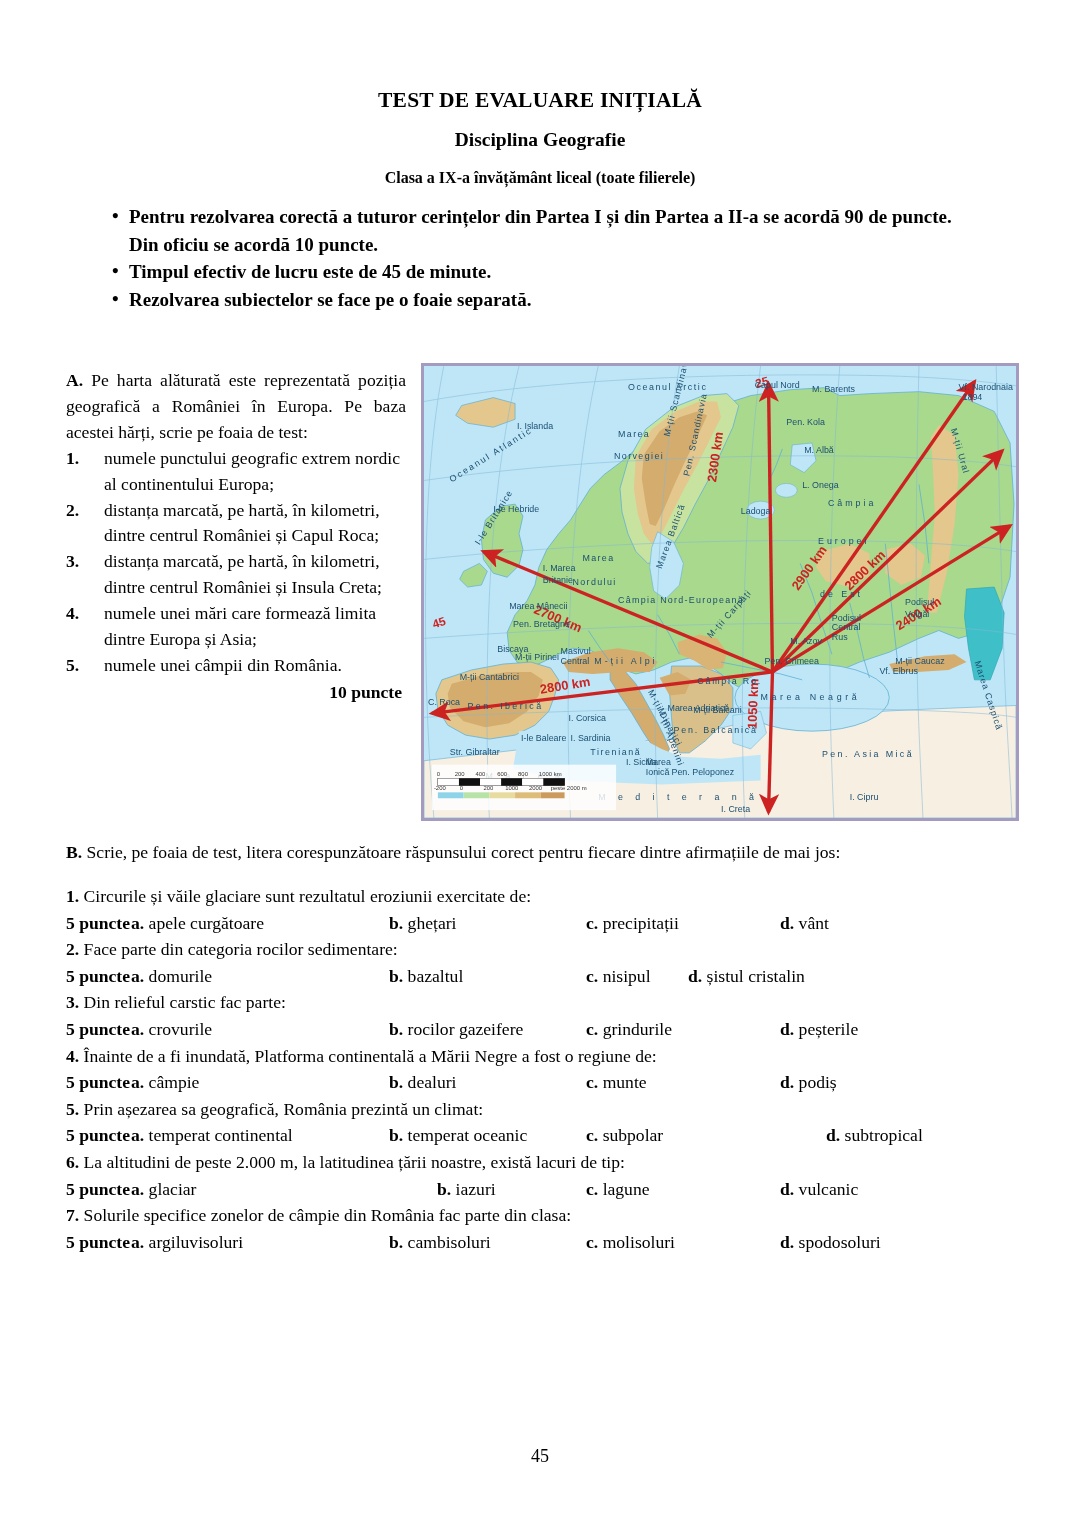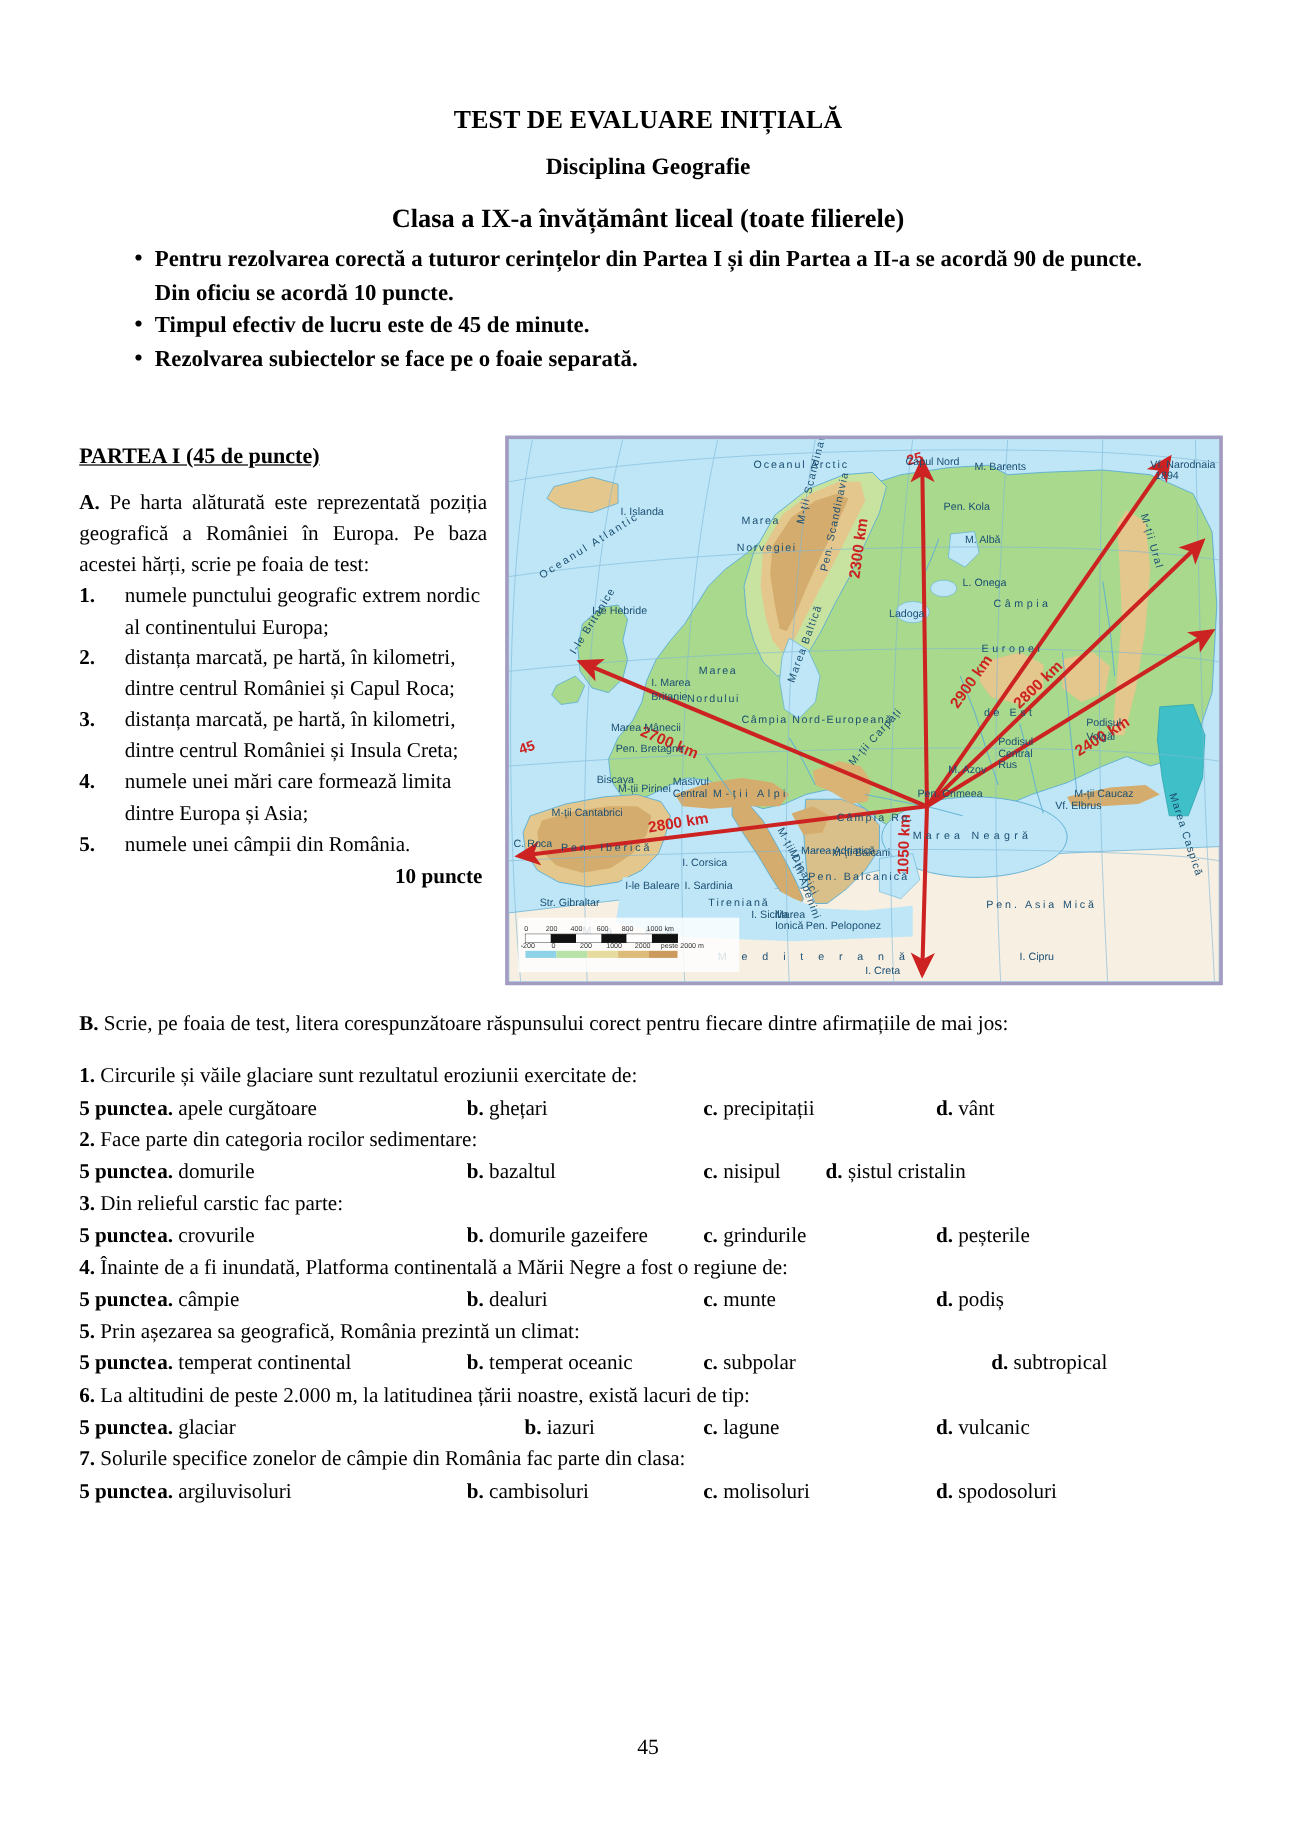--- a/index.html
+++ b/index.html
@@ -25,21 +25,21 @@
   
   .hdr {
     position: absolute;
     left: 0;
     width: 1080px;
     text-align: center;
     font-weight: bold;
   }
   #title-main   { top: 88px;  font-size: 21.5px; letter-spacing: .2px; }
   #title-sub    { top: 129px; font-size: 19.5px; }
-  #title-class  { top: 169px; font-size: 22px; }
+  #title-class  { top: 169px; font-size: 16px; }
 
   .bullets {
     position: absolute;
     left: 112px;
     top: 203px;
     width: 890px;
     font-size: 19px;
     font-weight: bold;
     line-height: 27.5px;
   }
@@ -177,21 +177,20 @@
       <span class="dot">•</span>
       <span>Timpul efectiv de lucru este de 45 de minute.</span>
     </div>
     <div class="b-line">
       <span class="dot">•</span>
       <span>Rezolvarea subiectelor se face pe o foaie separată.</span>
     </div>
   </div>
 
   <div class="col-left">
-    <div id="partea-title">PARTEA I (45 de puncte)</div>
     <div id="intro-A">
       <b>A.</b>
       <span>Pe harta alăturată este reprezentată poziția geografică a României în Europa. Pe baza acestei hărți, scrie pe foaia de test:</span>
     </div>
     <ul class="num-list">
       <li>
         <span class="n">1.</span>
         <span>numele punctului geografic extrem nordic al continentului Europa;</span>
       </li>
       <li>
@@ -488,21 +487,21 @@
       </div>
     </div>
 
     <div class="q-block q3">
       <div class="q-stem">
         <span class="qn">3.</span>
         <span>Din relieful carstic fac parte:</span>
       </div>
       <div class="q-opts">
         <span class="opt oa"><span class="lt">a.</span> <span>crovurile</span></span>
-        <span class="opt ob"><span class="lt">b.</span> <span>domurile gazeifere</span></span>
+        <span class="opt ob"><span class="lt">b.</span> <span>rocilor gazeifere</span></span>
         <span class="opt oc"><span class="lt">c.</span> <span>grindurile</span></span>
         <span class="opt od"><span class="lt">d.</span> <span>peșterile</span></span>
         <span class="pts">5 puncte</span>
       </div>
     </div>
 
     <div class="q-block q4">
       <div class="q-stem">
         <span class="qn">4.</span>
         <span>Înainte de a fi inundată, Platforma continentală a Mării Negre a fost o regiune de:</span>

